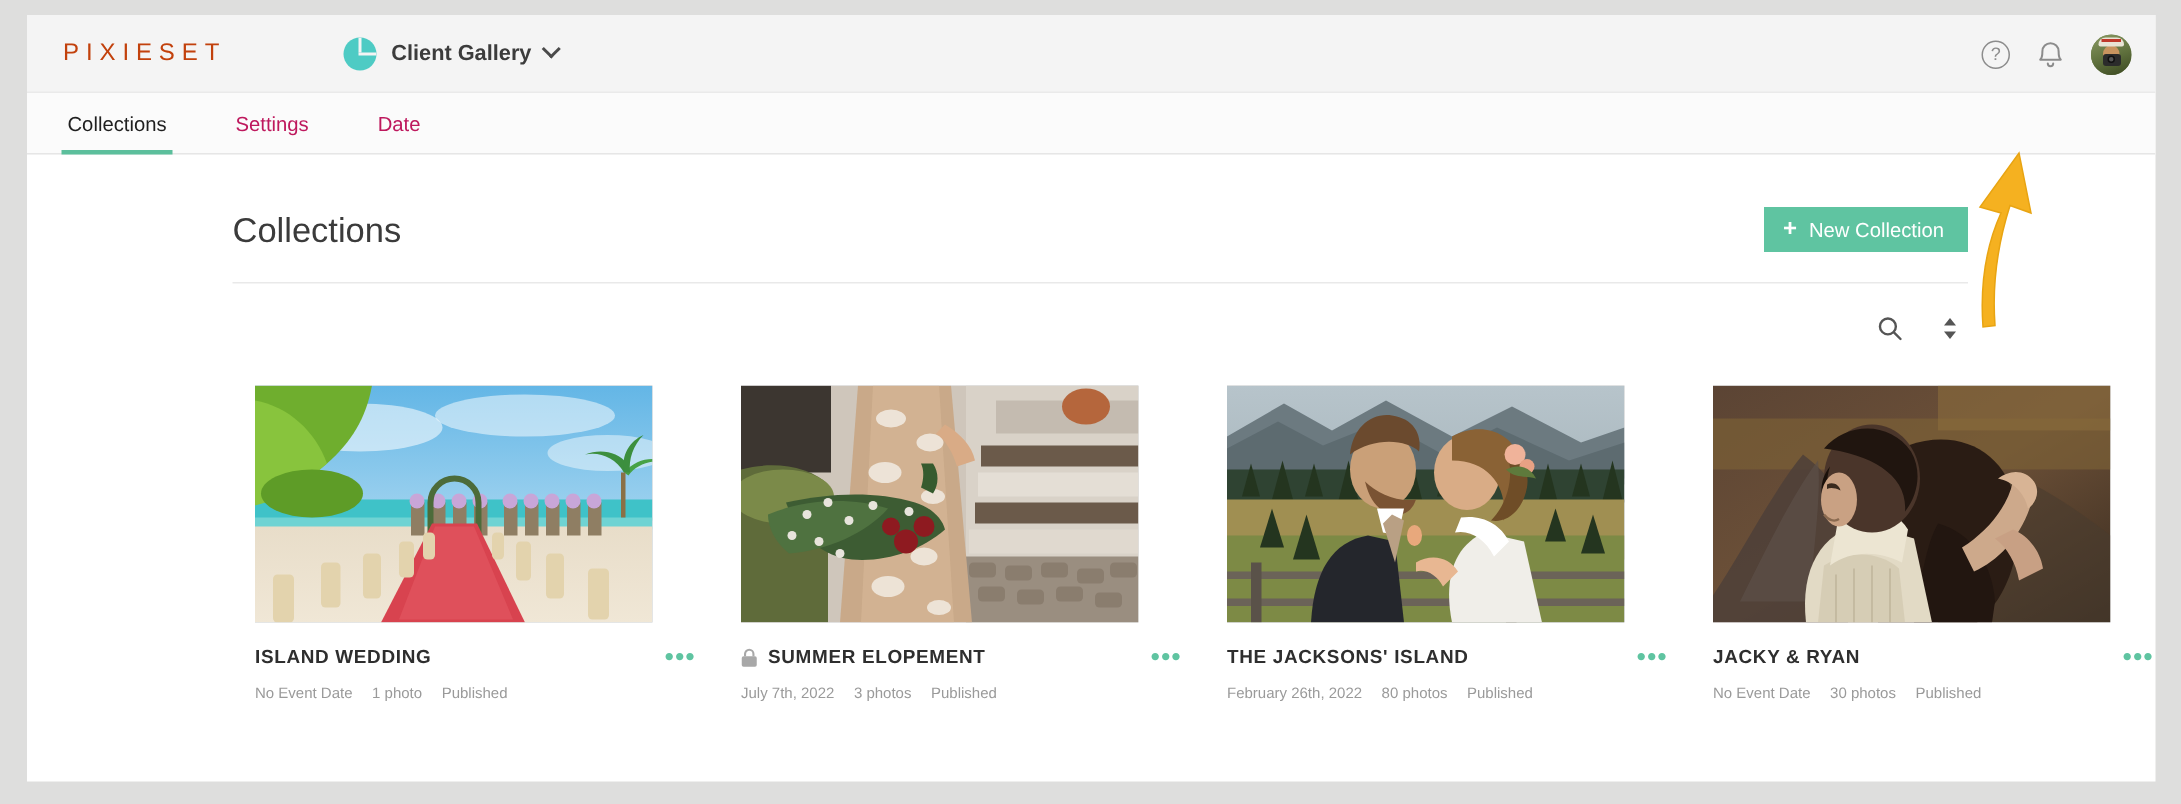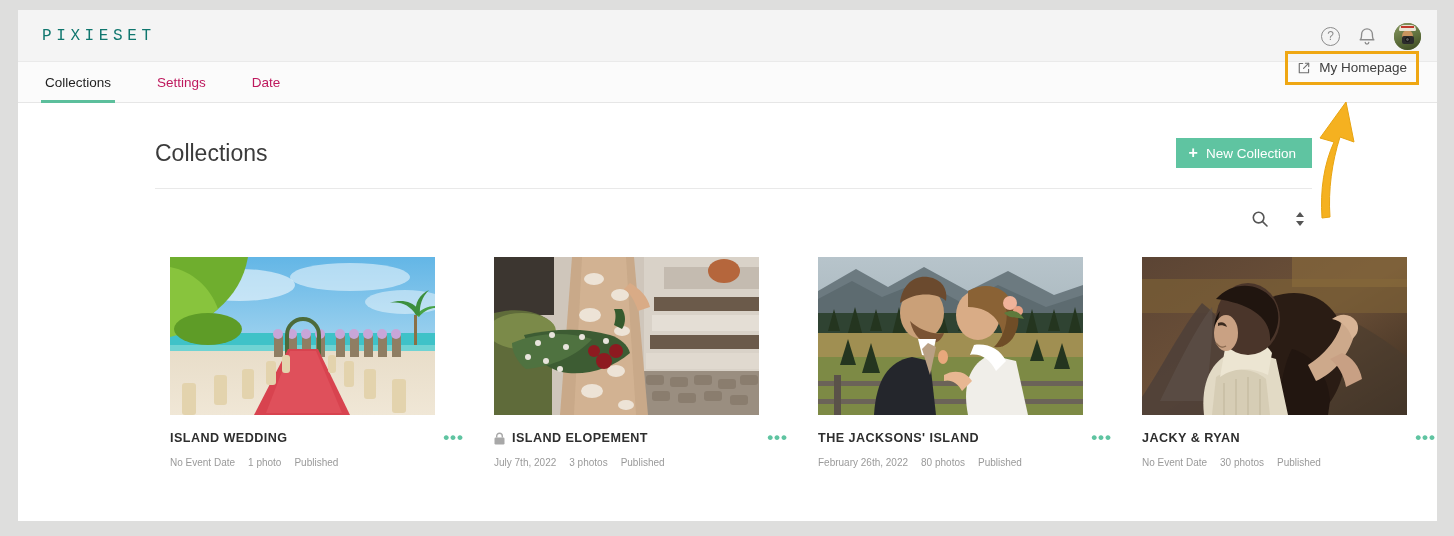--- a/index.html
+++ b/index.html
@@ -21,24 +21,24 @@
   .topbar {
     position: relative;
     height: 52px;
     background: #f4f4f4;
     border-bottom: 1px solid #eaeaea;
     display: flex;
     align-items: center;
   }
   .brand {
     margin-left: 24px;
-    font-family: Liberation Mono, monospace;
+    font-family: Liberation Sans, sans-serif;
     font-size: 16px;
     letter-spacing: 4.6px;
-    color: #0f766e;
+    color: #c2410c;
     font-weight: 400;
   }
   .app-switcher {
     display: flex;
     align-items: center;
     margin-left: 78px;
     cursor: pointer;
   }
   .gallery-glyph {
     width: 22px; height: 22px;
@@ -226,20 +226,25 @@
   }
 </style>
 </head>
 <body>
 
 <div id="app">
 
   <div class="topbar">
     <div class="brand">PIXIESET</div>
 
+    <div class="app-switcher">
+      <span class="gallery-glyph"></span>
+      <span class="label">Client Gallery</span>
+      <span class="caret"></span>
+    </div>
 
     <div class="topbar-right">
       <div class="icon-circle-q">?</div>
       <div class="bell">
         <svg viewBox="0 0 20 22" width="18" height="20" fill="none" stroke="#8c8c8c" stroke-width="1.5">
           <path d="M4 9a6 6 0 0 1 12 0c0 5 1.6 6.2 1.6 6.2H2.4S4 14 4 9z" stroke-linejoin="round"></path>
           <path d="M8 18a2 2 0 0 0 4 0" stroke-linecap="round"></path>
         </svg>
       </div>
       <div class="avatar">
@@ -257,30 +262,20 @@
     <div class="tab active">
       <span>Collections</span>
     </div>
     <div class="tab">
       <span>Settings</span>
     </div>
     <div class="tab">
       <span>Date</span>
     </div>
 
-    <div class="homepage-wrap">
-      <span class="ext-icon">
-        <svg viewBox="0 0 16 16" width="14" height="14" fill="none" stroke="#6f6f6f" stroke-width="1.3">
-          <path d="M6.5 2.8H2.6v10.6h10.6V9.4" stroke-linecap="round" stroke-linejoin="round"></path>
-          <path d="M9.6 2.6h3.8v3.8" stroke-linecap="round" stroke-linejoin="round"></path>
-          <path d="M13.2 2.8 7.5 8.5" stroke-linecap="round"></path>
-        </svg>
-      </span>
-      <span class="homepage-label">My Homepage</span>
-    </div>
   </div>
 
   <div class="content">
 
     <div class="page-head">
       <div class="page-title">Collections</div>
       <button class="new-collection-btn">
         <span class="plus">+</span>
         <span>New Collection</span>
       </button>
@@ -460,21 +455,21 @@
           </svg>
         </div>
         <div class="card-title-row">
           <div class="card-title">
             <span class="lock-icon">
               <svg viewBox="0 0 11 13" width="11" height="13">
                 <rect x="0.5" y="5.5" width="10" height="7" rx="1.2" fill="#a8a8a8"></rect>
                 <path d="M2.7 5.5V4a2.8 2.8 0 0 1 5.6 0v1.5" fill="none" stroke="#a8a8a8" stroke-width="1.4"></path>
               </svg>
             </span>
-            <span>ISLAND ELOPEMENT</span>
+            <span>SUMMER ELOPEMENT</span>
           </div>
           <div class="dots">•••</div>
         </div>
         <div class="card-meta">
           <span>July 7th, 2022</span>
           <span>3 photos</span>
           <span>Published</span>
         </div>
       </div>
 

